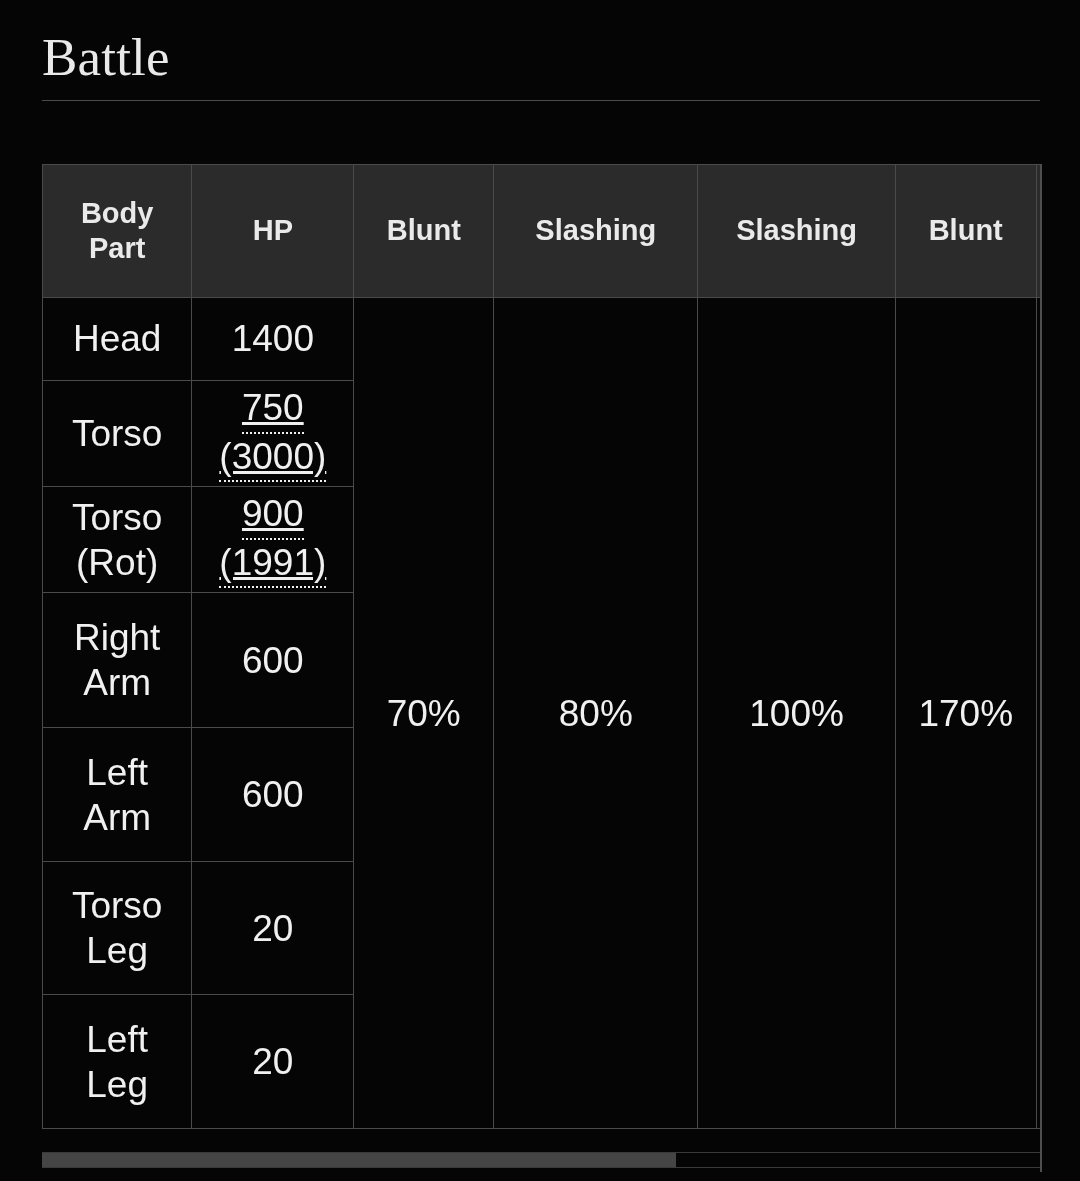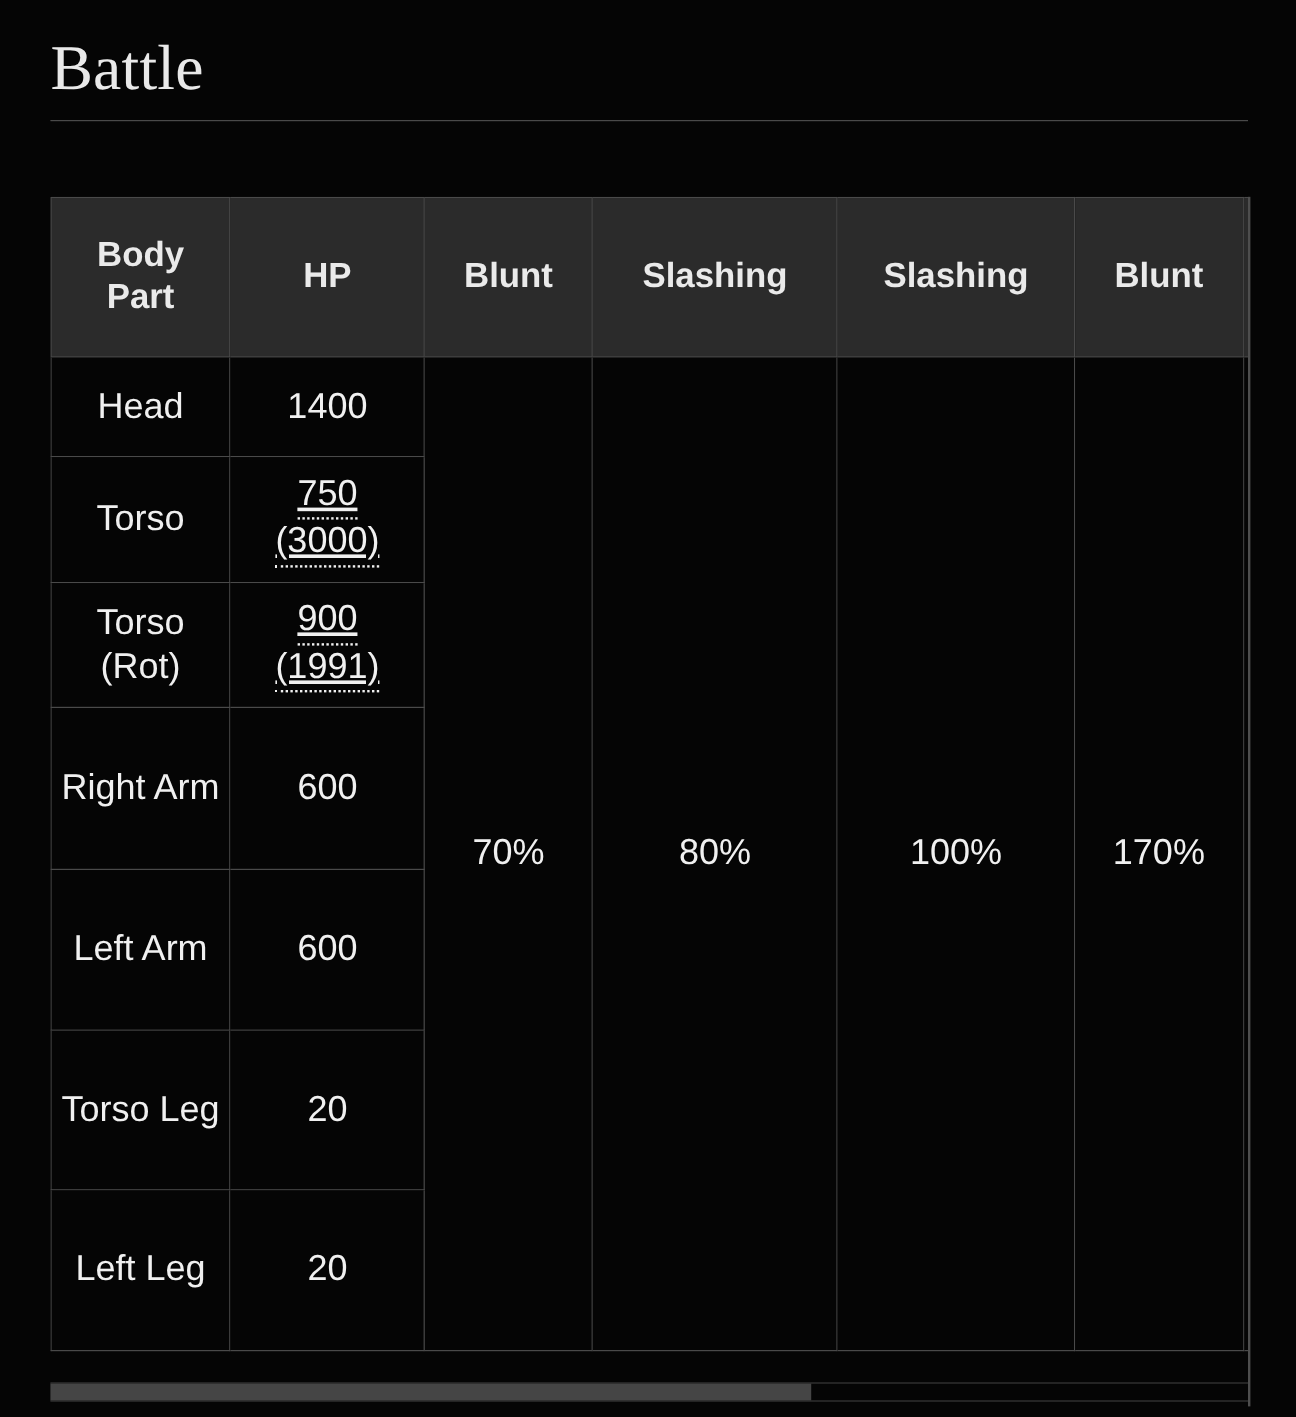--- a/index.html
+++ b/index.html
@@ -70,21 +70,21 @@
     background: #2b2b2b;
     font-weight: bold;
     font-size: 29px;
     line-height: 1.22;
     color: #eaeaea;
     height: 134px;
   }
 
   table.stats tbody td {
     background: #050505;
-    font-size: 30px;
+    font-size: 37px;
     line-height: 1.22;
     font-weight: 400;
     color: #f0f0f0;
   }
 
   
   .col-part  { width: 128px; }
   .col-hp    { width: 138px; }
   .col-dmg   { width: 119px; }
   .col-slash { width: 174px; }

